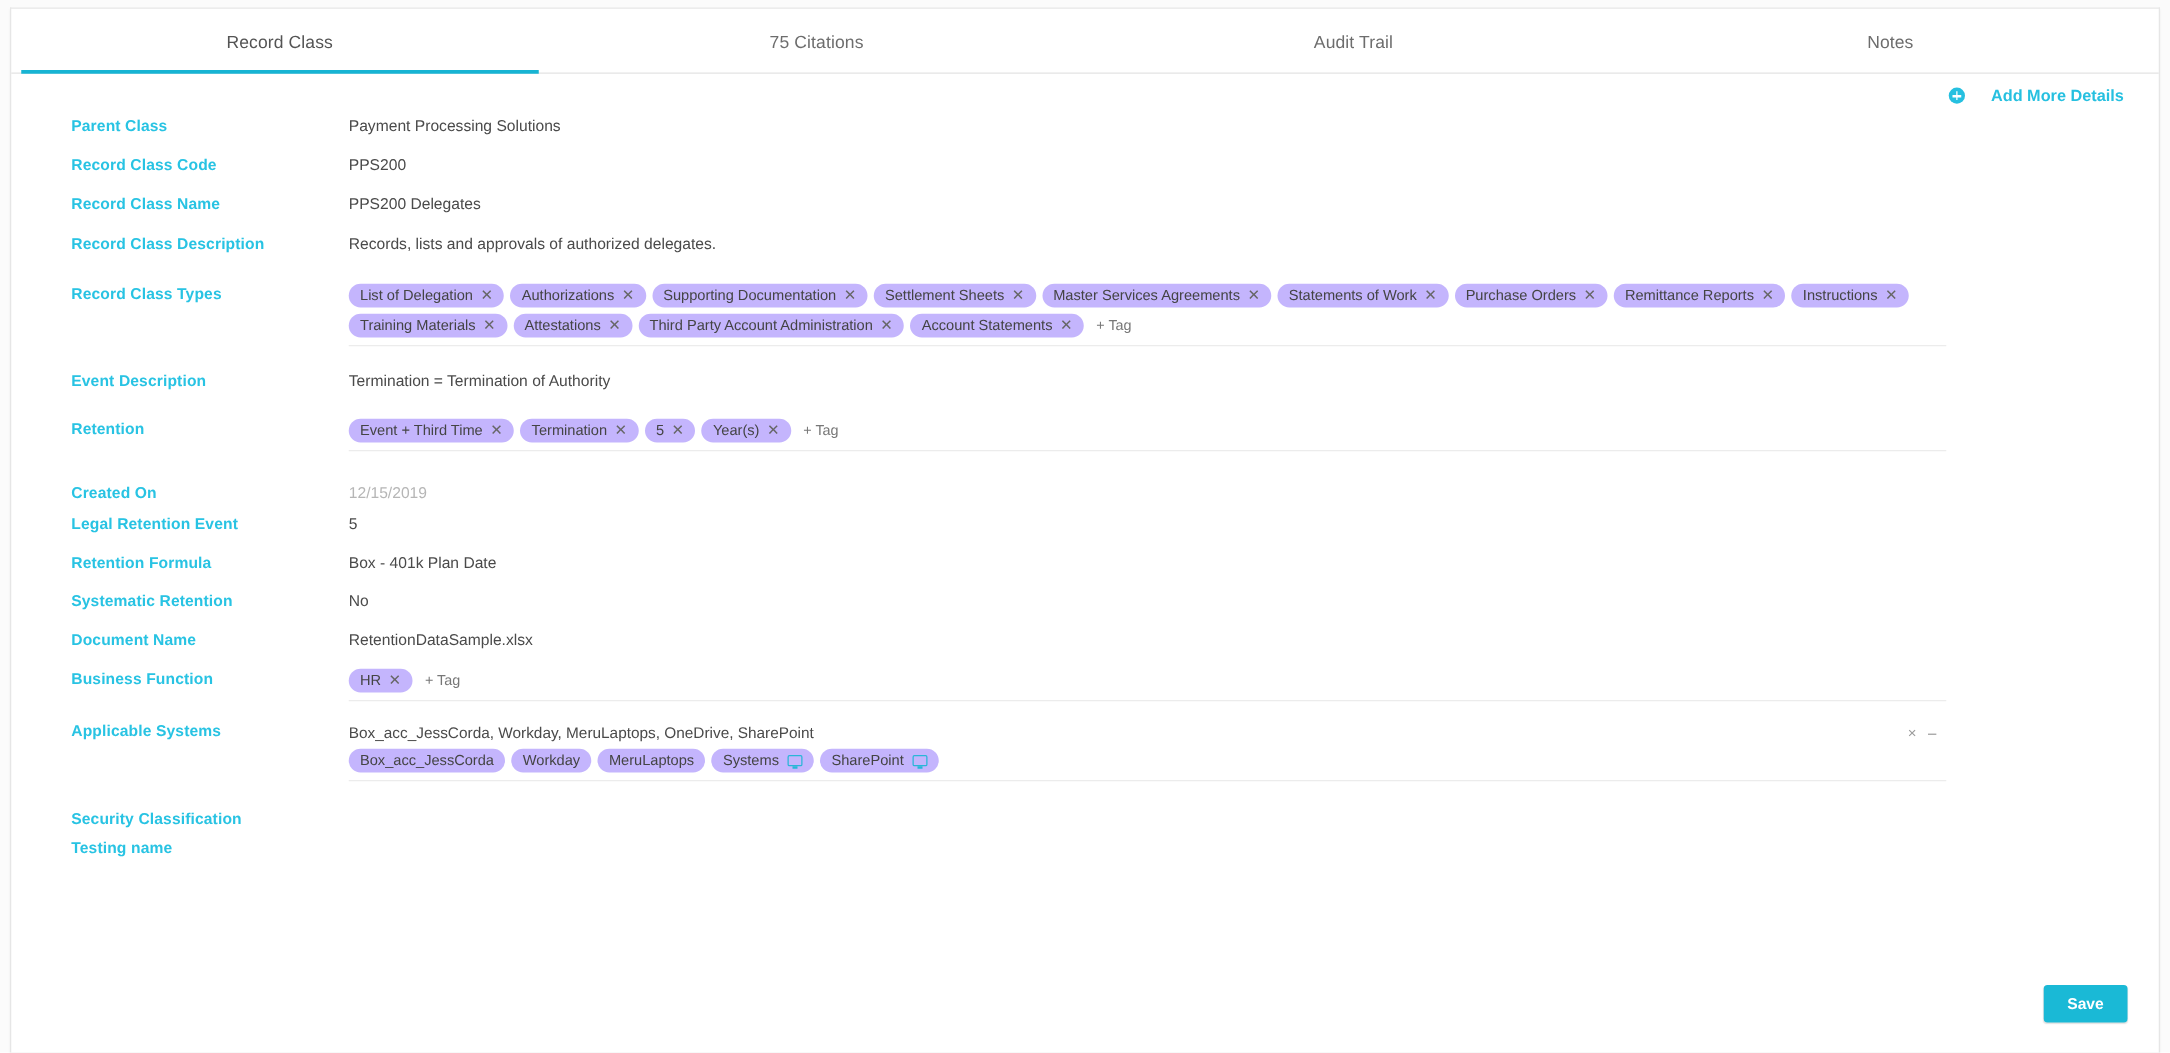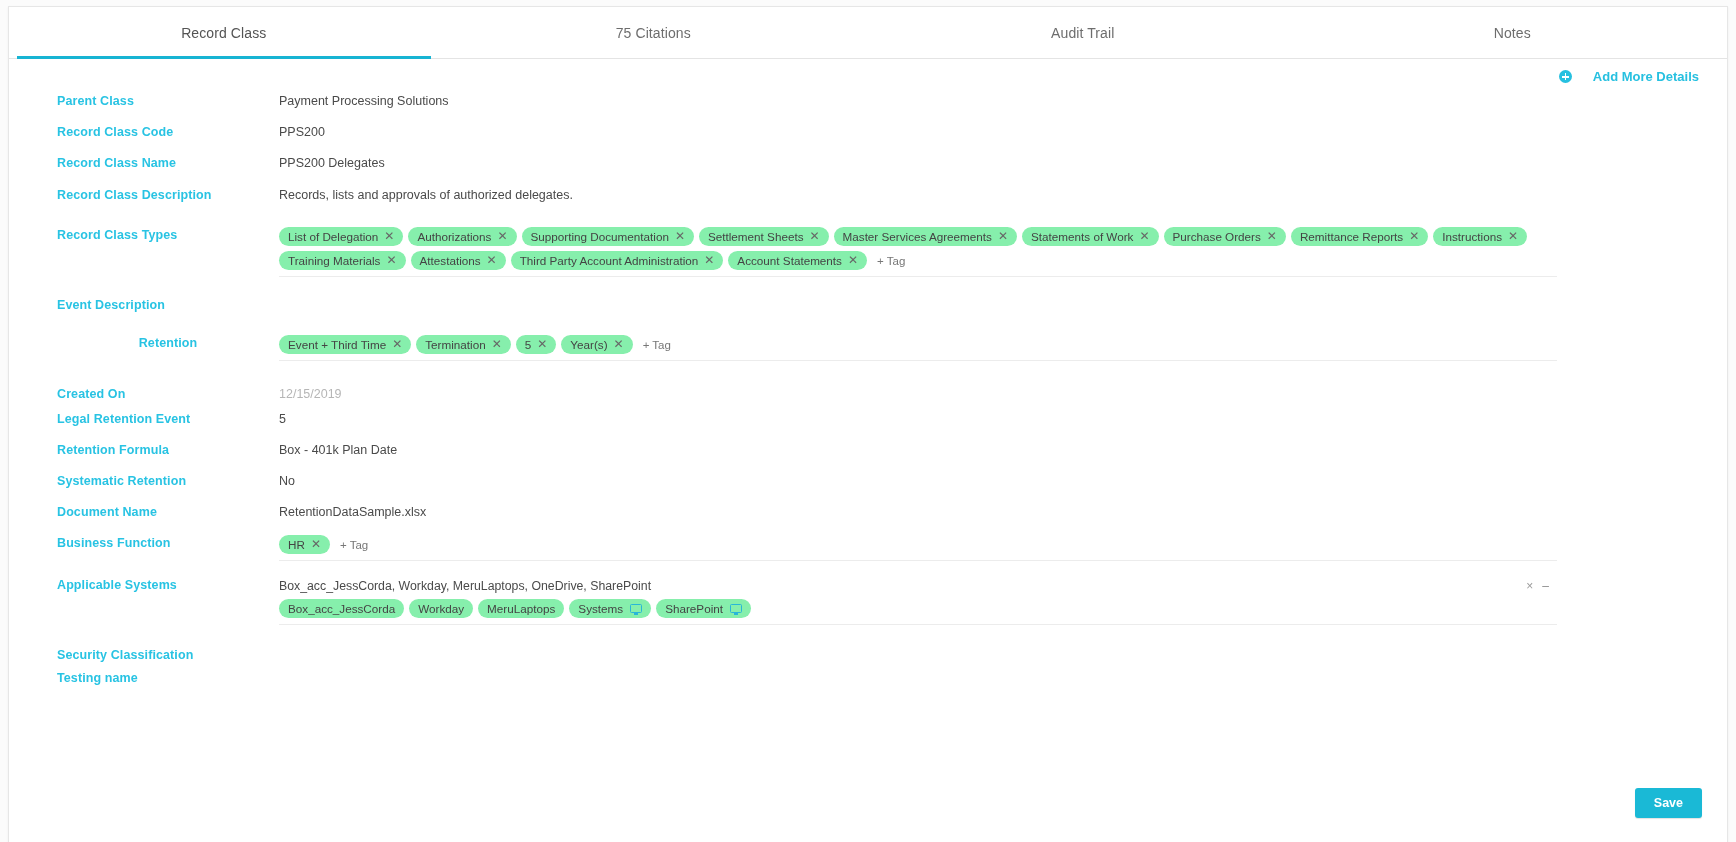--- a/index.html
+++ b/index.html
@@ -144,21 +144,21 @@
     display: flex;
     flex-wrap: wrap;
     align-items: center;
     gap: 5px 5px;
     padding: 2px 0 6px 0;
   }
   .tag {
     display: inline-flex;
     align-items: center;
     gap: 6px;
-    background: #86efac;
+    background: #c4b5fd;
     color: #444;
     border-radius: 11px;
     height: 19px;
     padding: 0 9px;
     font-size: 11.7px;
     line-height: 19px;
     white-space: nowrap;
     cursor: default;
   }
   .tag .x {
@@ -333,23 +333,24 @@
                 <span>Account Statements</span>
                 <span class="x">✕</span>
               </span>
               <span class="addtag">+ Tag</span>
             </div>
         </div>
       </div>
 
       <div class="row row-text" style="height:46px; padding-top:8px;">
         <div class="lbl">Event Description</div>
-      </div>
-
-      <div class="row" style="min-height:42px;text-align:center;">
+        <div class="val">Termination = Termination of Authority</div>
+      </div>
+
+      <div class="row" style="min-height:42px;">
         <div class="lbl" style="padding-top:2px;">Retention</div>
         <div class="val val-underline">
           <div class="tagbox" id="tags-retention">
               <span class="tag">
                 <span>Event + Third Time</span>
                 <span class="x">✕</span>
               </span>
               <span class="tag">
                 <span>Termination</span>
                 <span class="x">✕</span>

